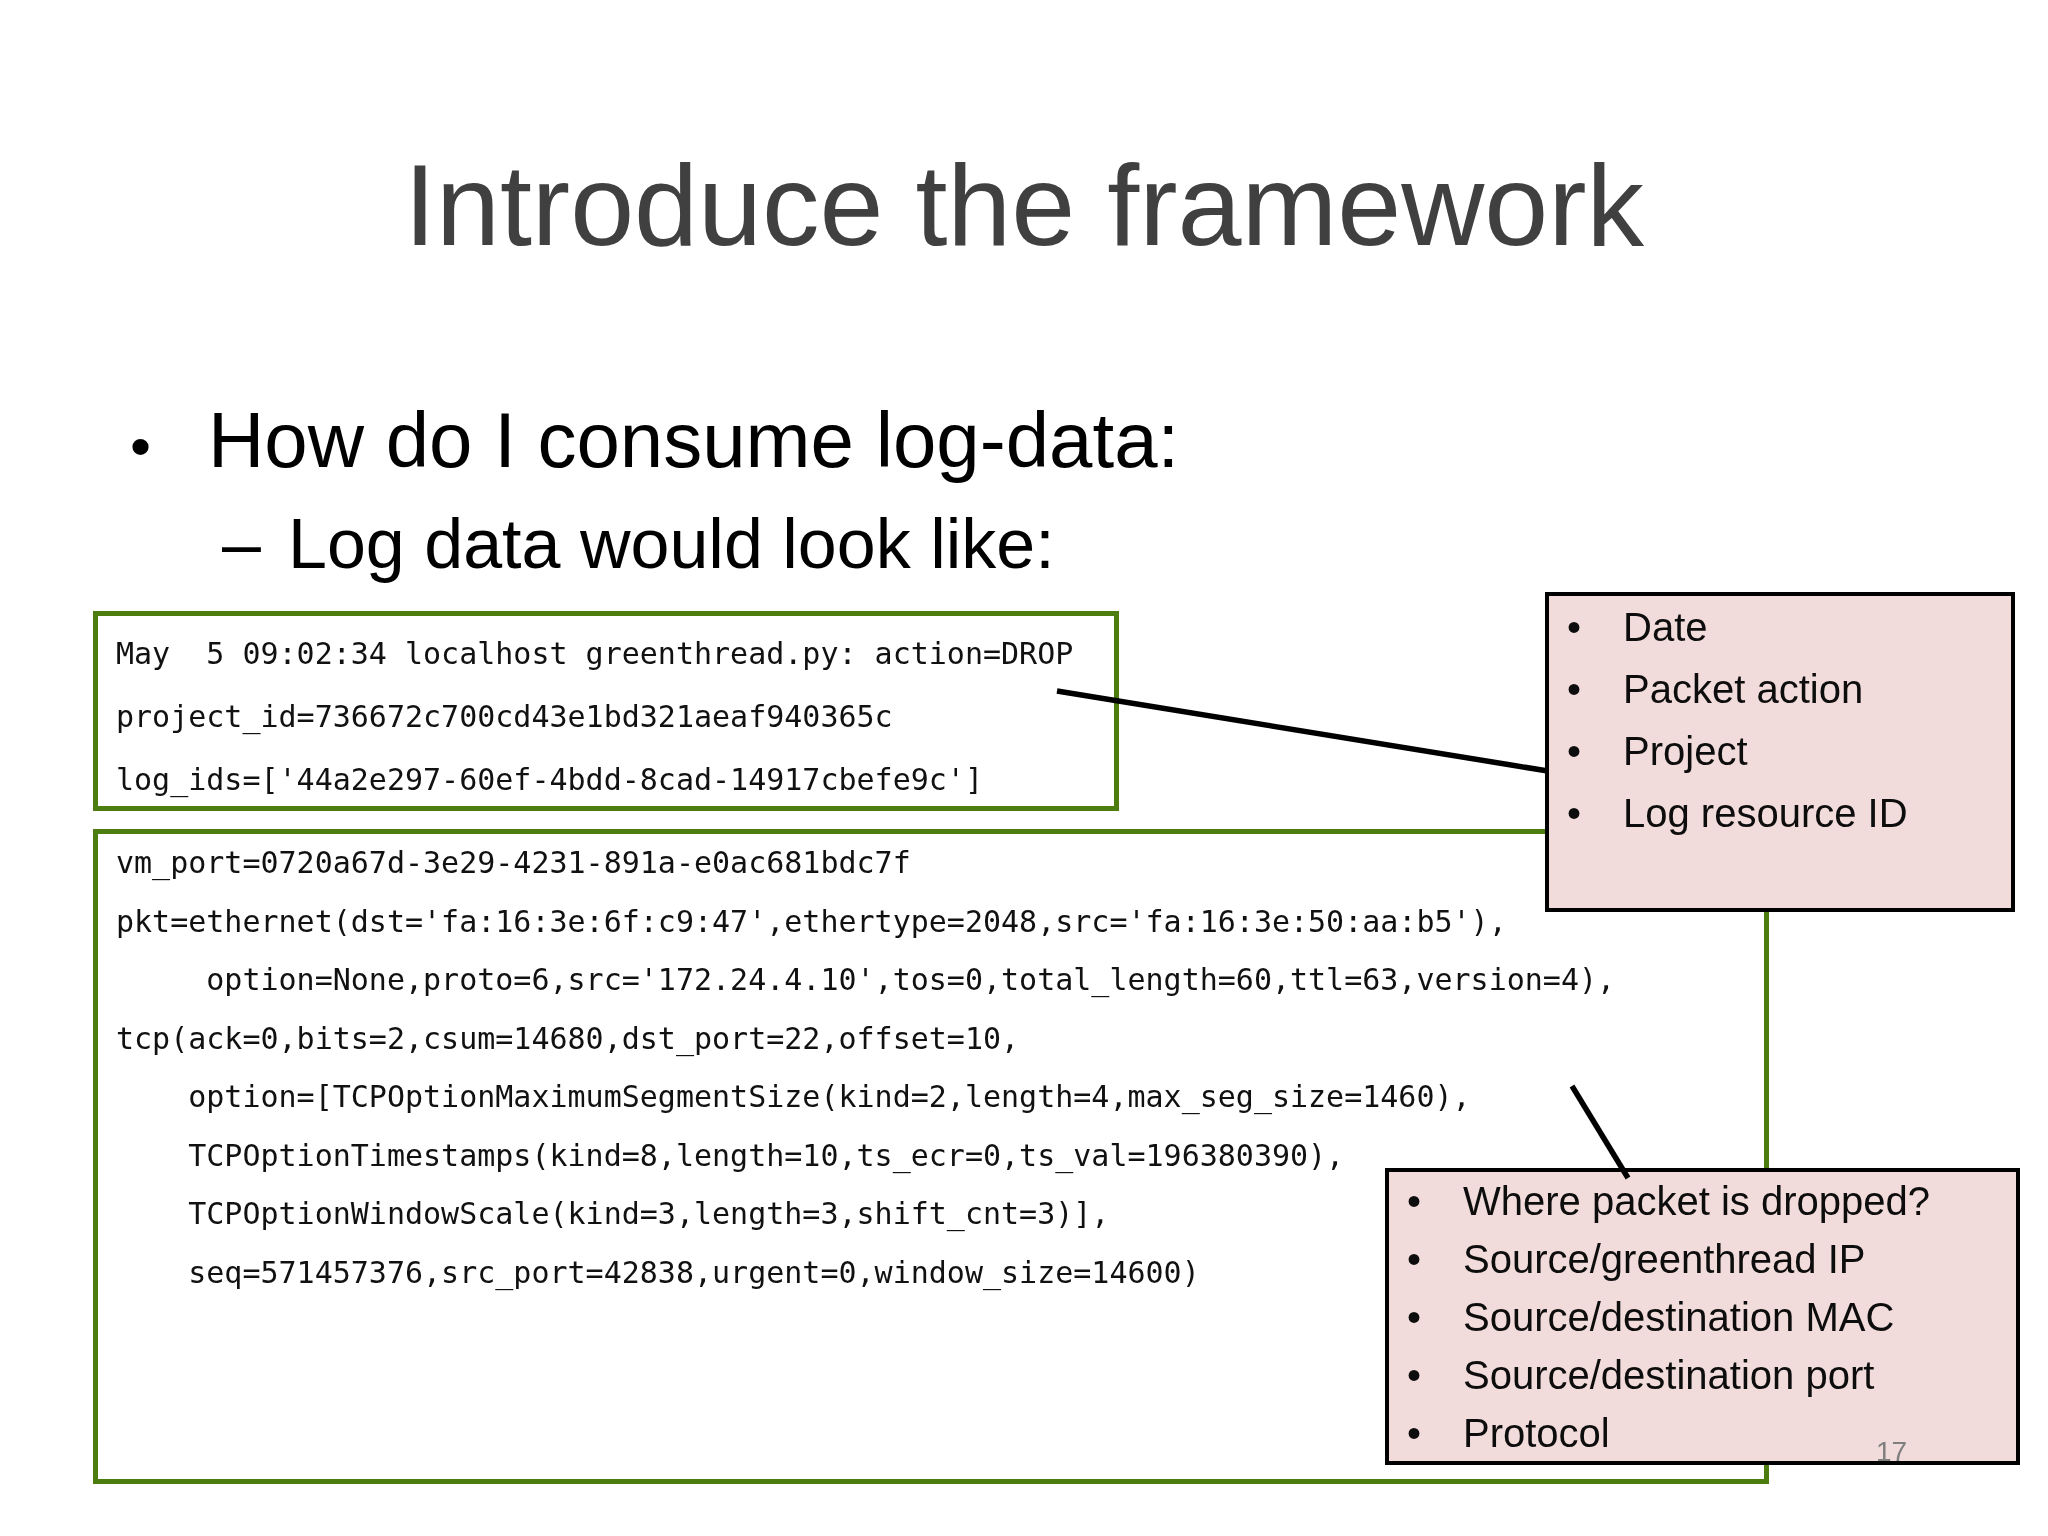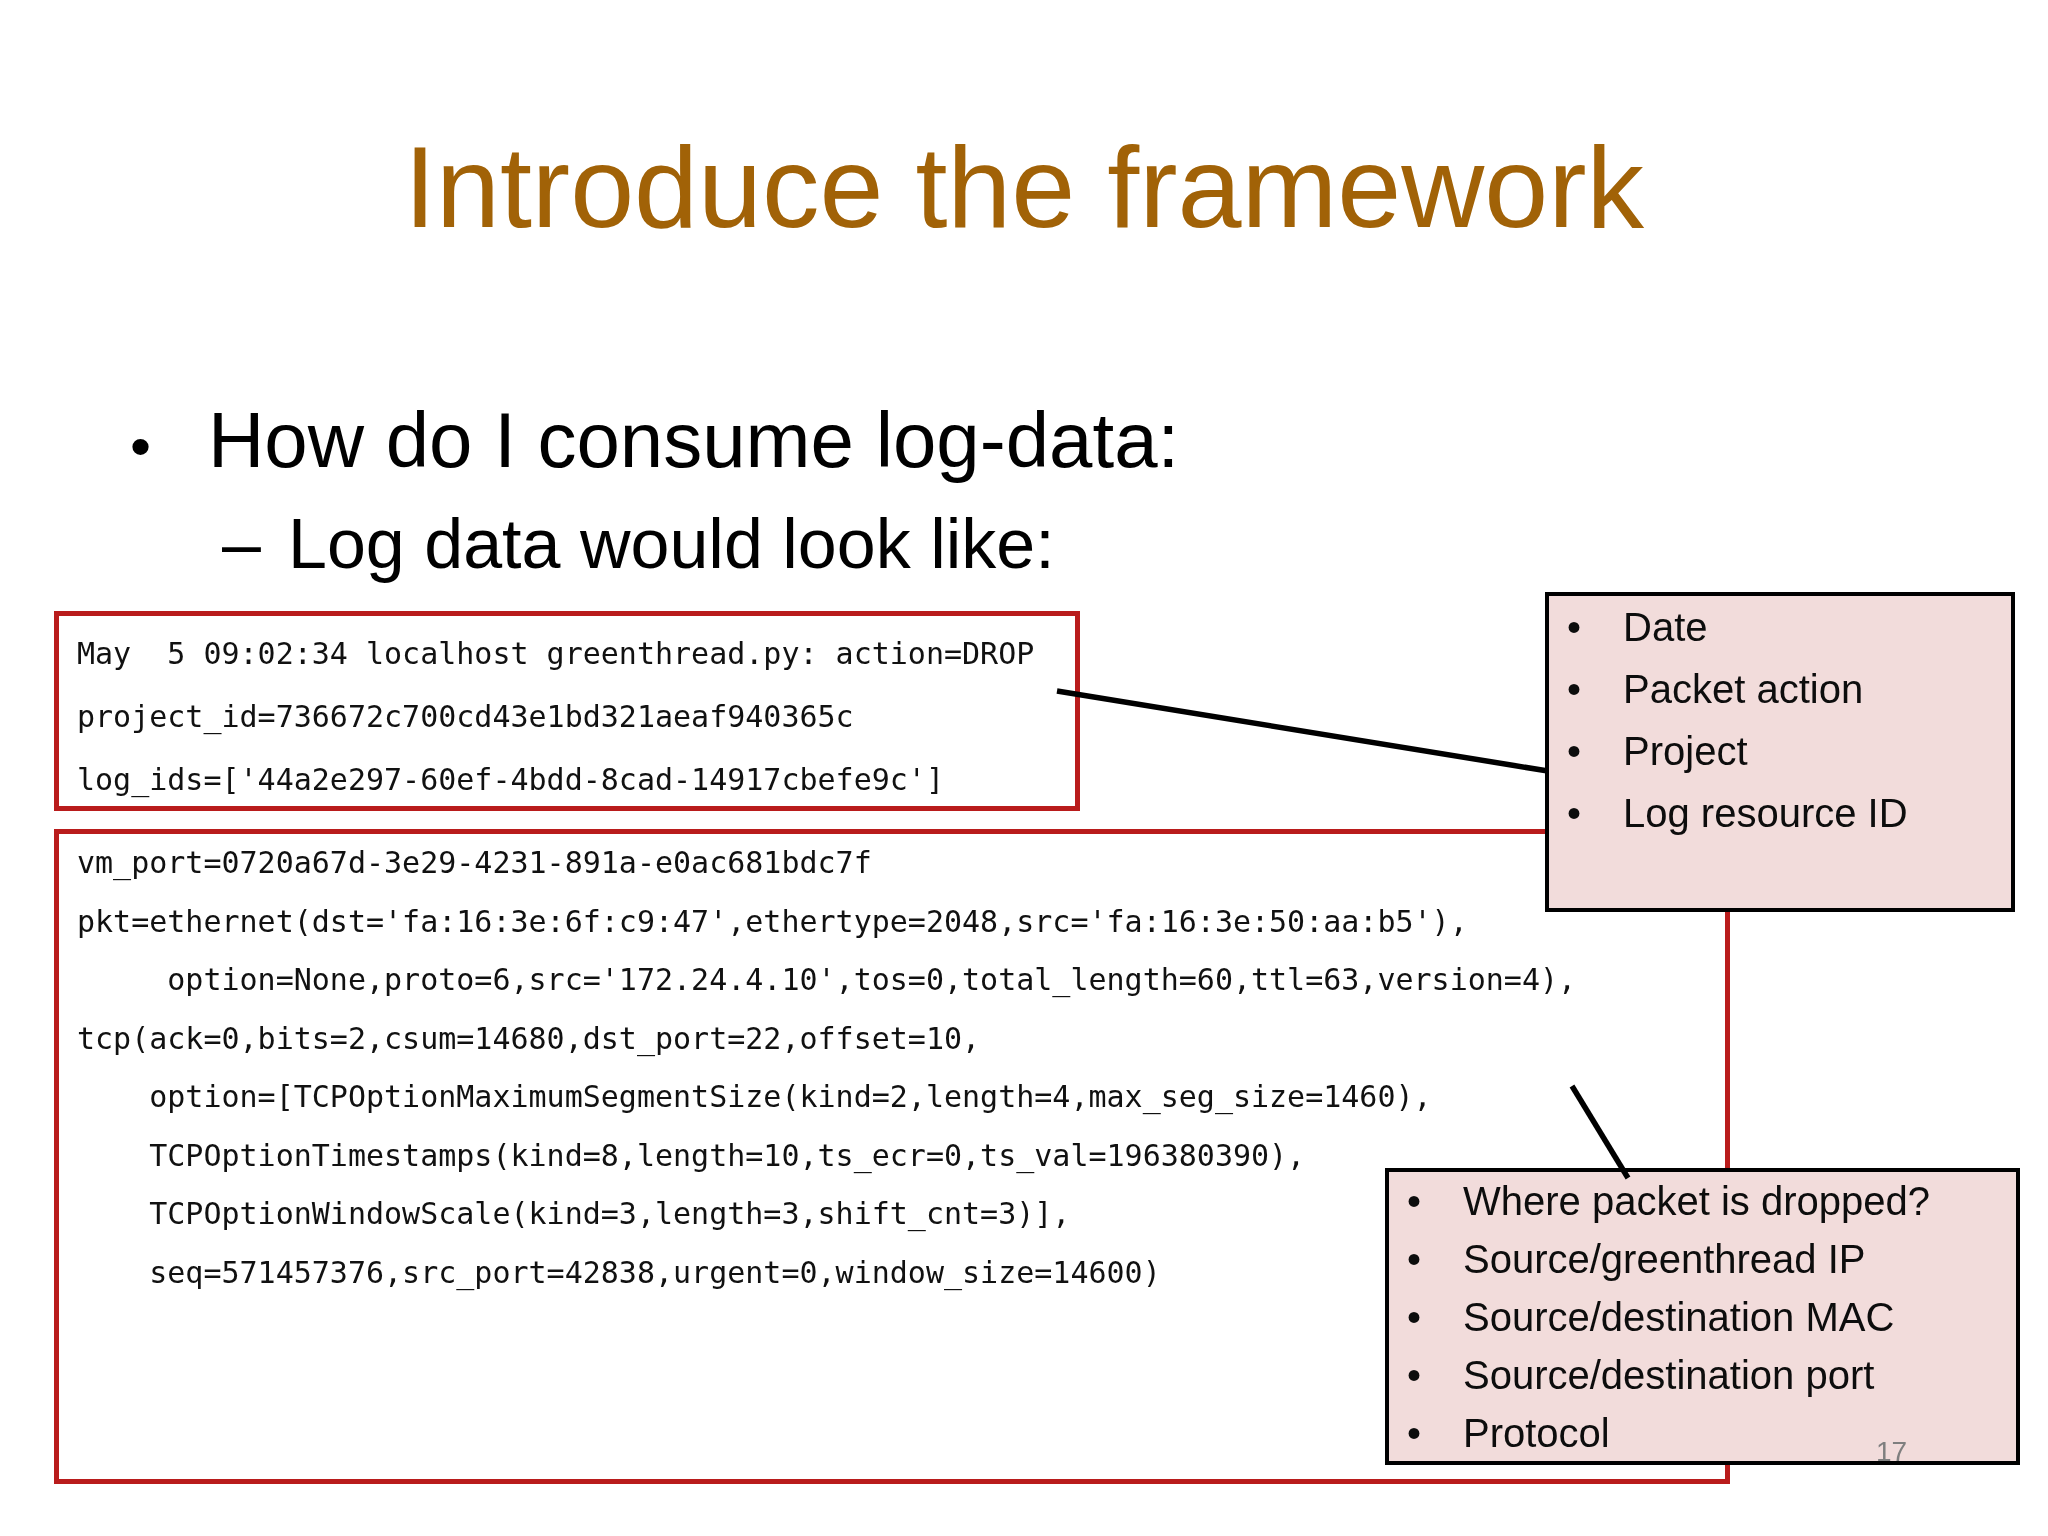--- a/index.html
+++ b/index.html
@@ -7,25 +7,25 @@
     position:relative;
     width:2048px;height:1536px;
     background:#ffffff;
     overflow:hidden;
     font-family:"Liberation Sans", sans-serif;
     color:#000000;
   }
   
   .title{
     position:absolute;
-    top:118px;left:0;width:2048px;
+    top:136px;left:0;width:2048px;
     text-align:center;
     font-size:115px;
     line-height:1.2;
-    color:#a16207;
+    color:#404040;
     white-space:nowrap;
   }
   .b1{
     position:absolute;
     left:130px;top:398px;
     display:flex;align-items:baseline;
     font-size:78px;line-height:1.1;
     white-space:nowrap;
   }
   .b1 .mark{width:78px;font-size:60px;}
@@ -33,28 +33,29 @@
     position:absolute;
     left:222px;top:506px;
     display:flex;align-items:baseline;
     font-size:70px;line-height:1.1;
     white-space:nowrap;
   }
   .b2 .mark{width:66px;}
   
   .logbox{
     position:absolute;
-    border:5px solid #b91c1c;
+    border:5px solid #4d7c0f;
     background:#ffffff;
     box-sizing:border-box;
     z-index:5;
     font-family:"DejaVu Sans Mono","Liberation Mono",monospace;
     font-size:30px;
     color:#111111;
     overflow:hidden;
+    margin-left:39px;
   }
   .logbox-top{
     left:54px;top:611px;width:1026px;height:200px;
     padding:6px 0 0 18px;
   }
   .logbox-top .logline{line-height:63px;white-space:pre;}
   .logbox-bottom{
     left:54px;top:829px;width:1676px;height:655px;
     padding:0 0 8px 18px;
   }

